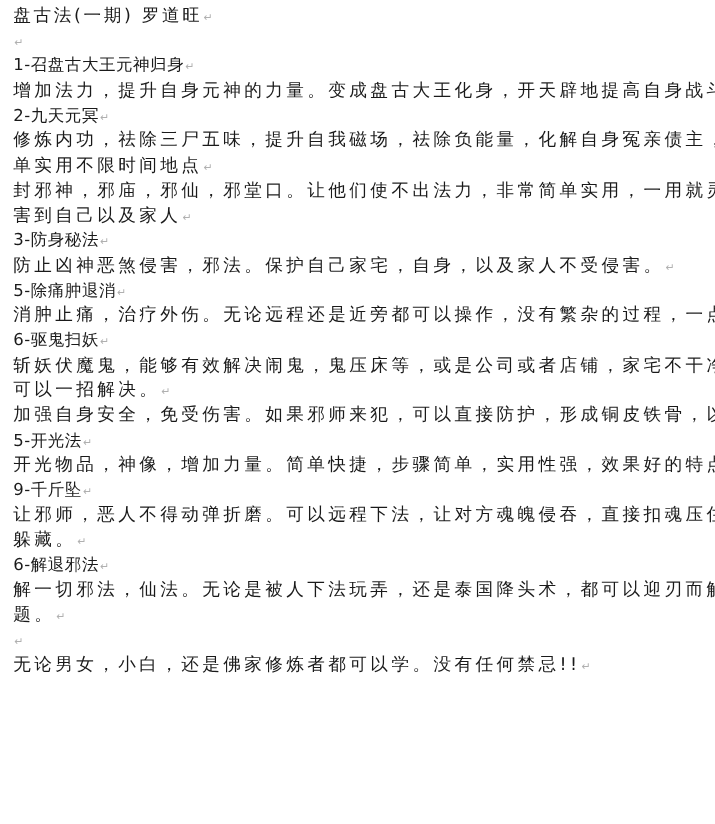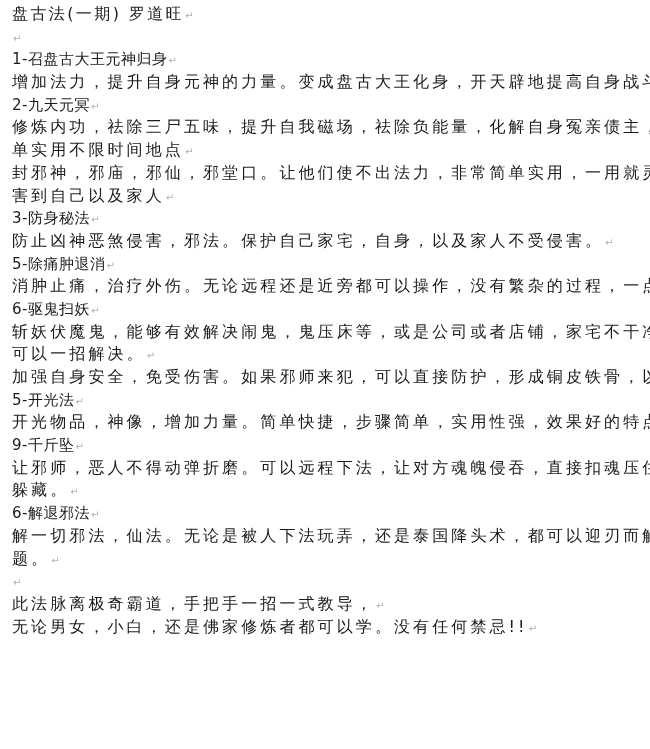--- a/index.html
+++ b/index.html
@@ -50,15 +50,14 @@
   <div class="line heading"><span>9-千斤坠</span><span class="pm">↵</span></div>
   <div class="line body"><span>让邪师，恶人不得动弹折磨。可以远程下法，让对方魂魄侵吞，直接扣魂压住，让坏人无处</span></div>
   <div class="line body"><span>躲藏。</span><span class="pm">↵</span></div>
 
   <div class="line heading"><span>6-解退邪法</span><span class="pm">↵</span></div>
   <div class="line body"><span>解一切邪法，仙法。无论是被人下法玩弄，还是泰国降头术，都可以迎刃而解，快速解决问</span></div>
   <div class="line body"><span>题。</span><span class="pm">↵</span></div>
 
   <div class="line"><span class="pm">↵</span></div>
 
-  <div class="line body"><span>此法脉离极奇霸道，手把手一招一式教导，</span><span class="pm">↵</span></div>
   <div class="line body"><span>无论男女，小白，还是佛家修炼者都可以学。没有任何禁忌!!</span><span class="pm">↵</span></div>
 </div>
 
 </body></html>

